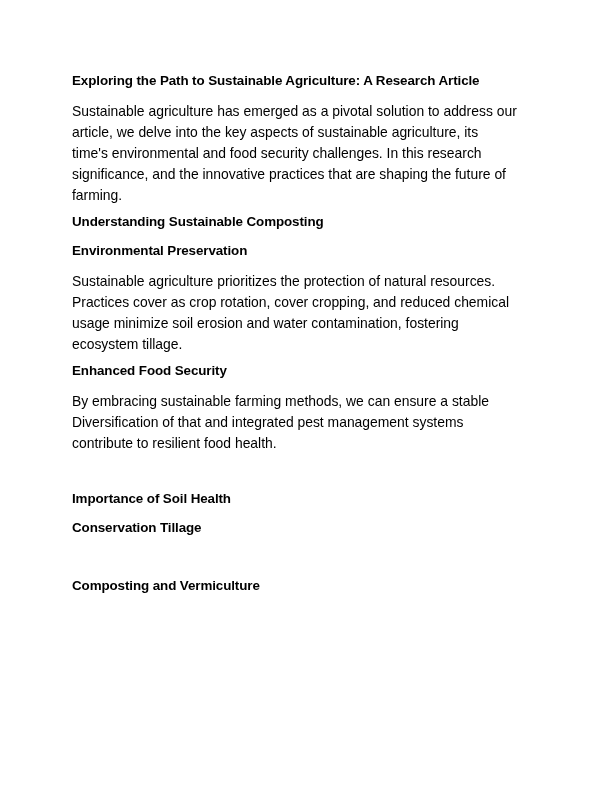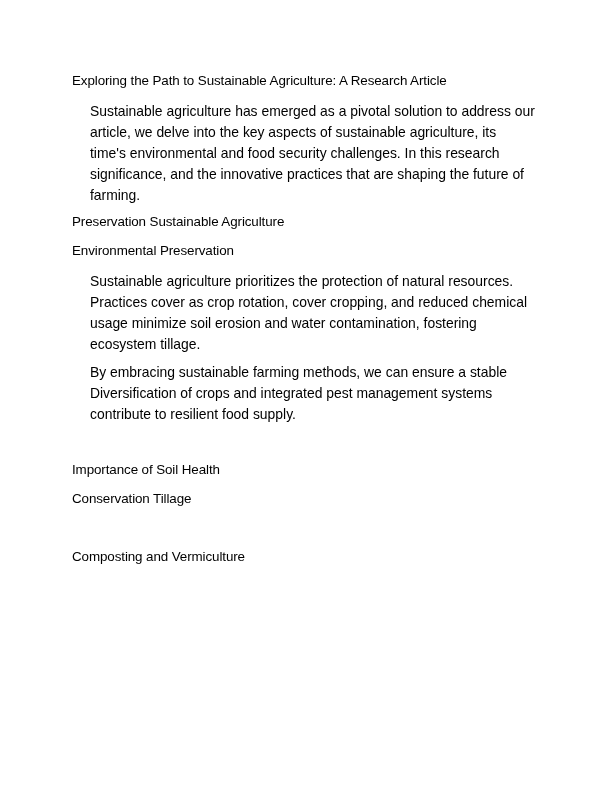--- a/index.html
+++ b/index.html
@@ -15,71 +15,71 @@
       font-family: "Liberation Sans", "DejaVu Sans", sans-serif;
       color: #000000;
     }
     .page {
       position: absolute;
       left: 72px;
       top: 72px;
       width: 470px;
     }
     .h {
-      font-weight: normal;
+      font-weight: bold;
       font-size: 13.4px;
       line-height: 18px;
       margin: 0 0 11px 0;
       letter-spacing: -0.1px;
       white-space: nowrap;
     }
     .p {
       font-size: 13.9px;
       line-height: 21px;
       margin: 0 0 7px 0;
       letter-spacing: 0px;
     }
     .line {
       display: block;
       white-space: nowrap;
-      margin-left: 18px;
     }
     .gap {
       height: 29px;
     }
   </style>
 </head>
 <body>
 
 <div class="page">
 
   <div class="h">Exploring the Path to Sustainable Agriculture: A Research Article</div>
 
   <div class="p">
     <span class="line">Sustainable agriculture has emerged as a pivotal solution to address our</span>
     <span class="line">article, we delve into the key aspects of sustainable agriculture, its</span>
     <span class="line">time's environmental and food security challenges. In this research</span>
     <span class="line">significance, and the innovative practices that are shaping the future of</span>
     <span class="line">farming.</span>
   </div>
 
-  <div class="h">Preservation Sustainable Agriculture</div>
+  <div class="h">Understanding Sustainable Composting</div>
 
   <div class="h">Environmental Preservation</div>
   <div class="p">
     <span class="line">Sustainable agriculture prioritizes the protection of natural resources.</span>
     <span class="line">Practices cover as crop rotation, cover cropping, and reduced chemical</span>
     <span class="line">usage minimize soil erosion and water contamination, fostering</span>
     <span class="line">ecosystem tillage.</span>
   </div>
 
+  <div class="h">Enhanced Food Security</div>
   <div class="p">
     <span class="line">By embracing sustainable farming methods, we can ensure a stable</span>
-    <span class="line">Diversification of crops and integrated pest management systems</span>
-    <span class="line">contribute to resilient food supply.</span>
+    <span class="line">Diversification of that and integrated pest management systems</span>
+    <span class="line">contribute to resilient food health.</span>
   </div>
 
   <div class="gap"></div>
 
   <div class="h">Importance of Soil Health</div>
 
   <div class="h">Conservation Tillage</div>
 
   <div class="gap"></div>
 

